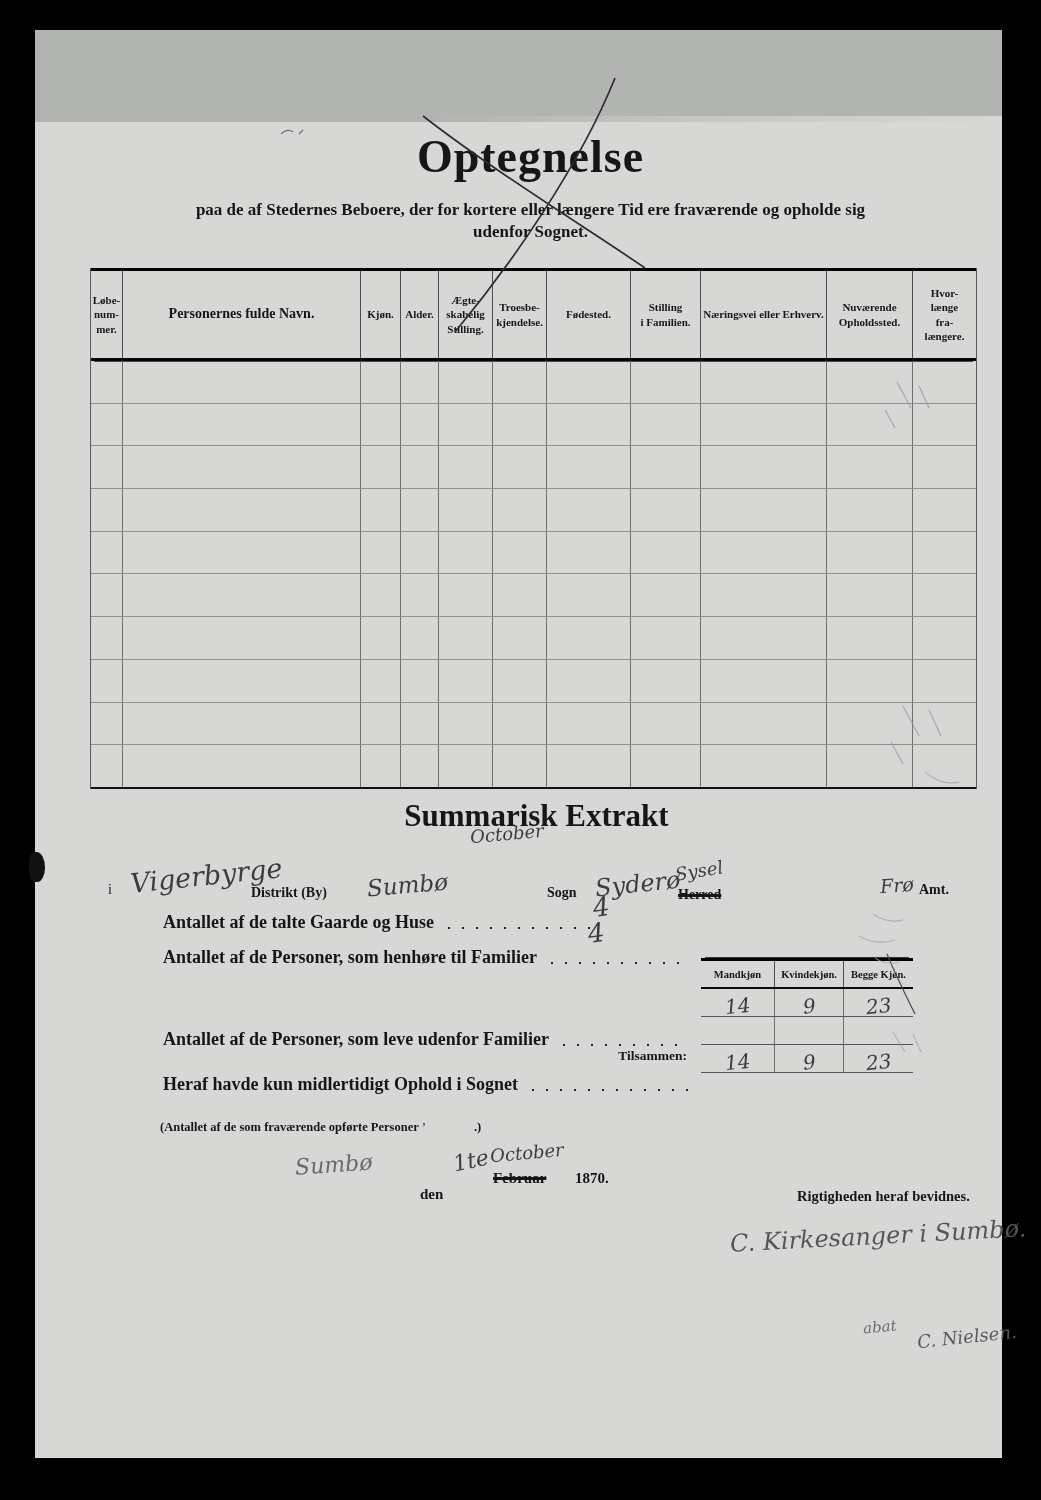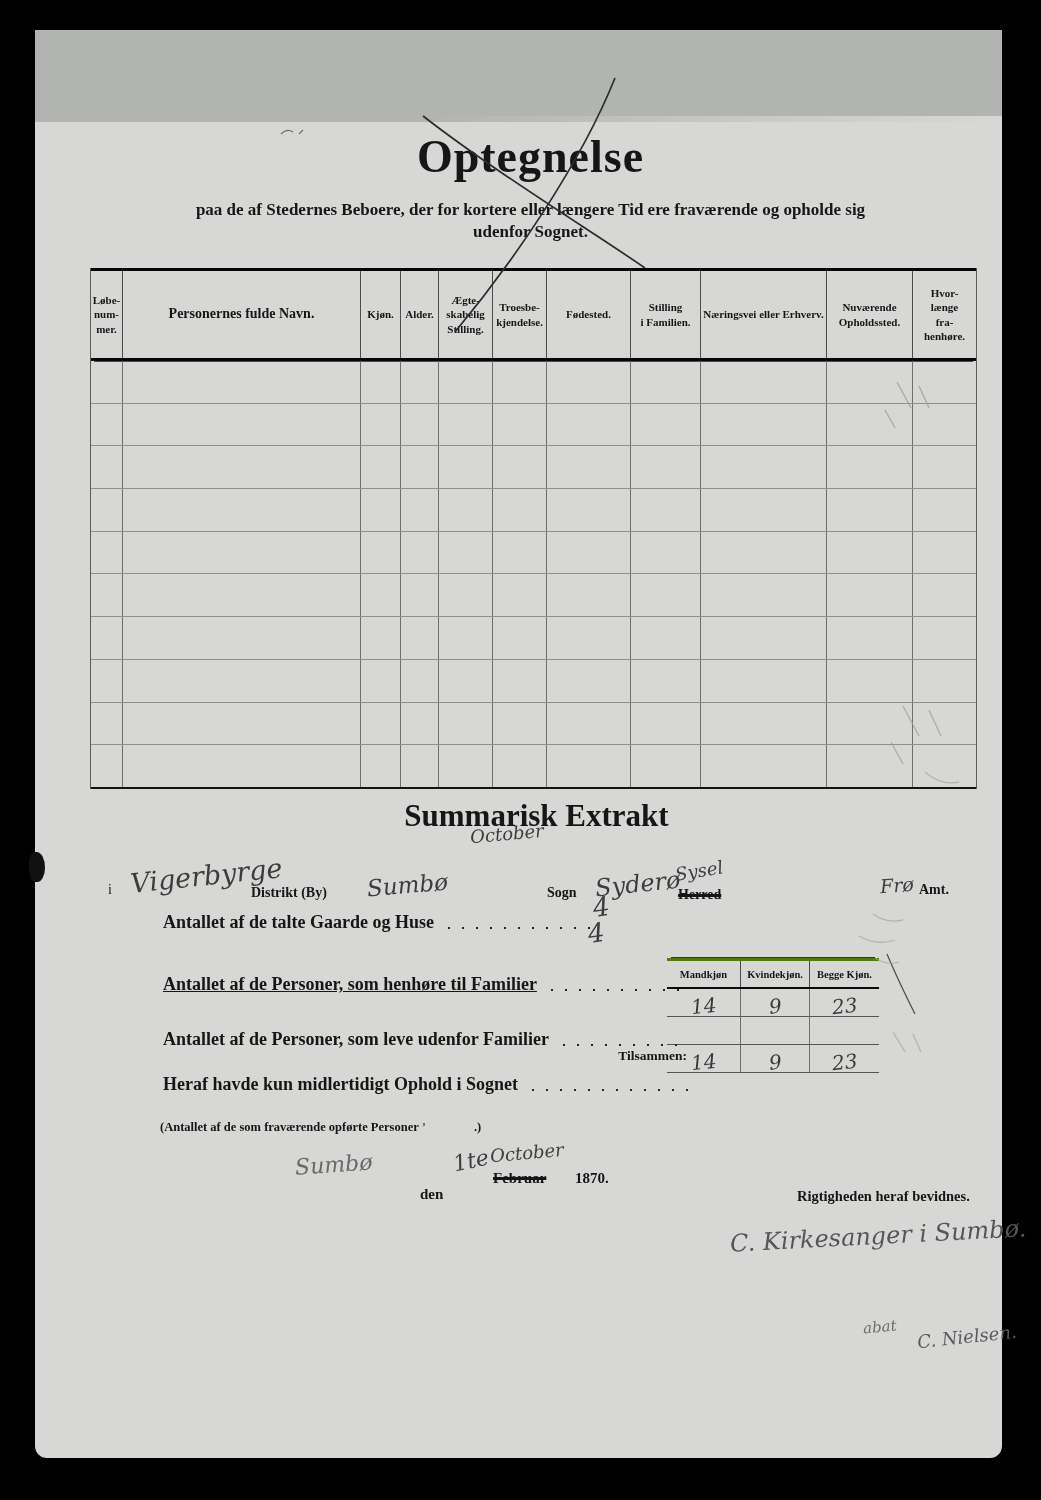--- a/index.html
+++ b/index.html
@@ -1,18 +1,18 @@
 <!DOCTYPE html>
 <html><head>
 <meta charset="utf-8">
 <style>
   html,body{margin:0;padding:0;background:#000;}
   .stage{position:relative;width:1041px;height:1500px;background:#000;overflow:hidden;
          font-family:"Liberation Serif",serif;color:#161616;}
-  .paper{position:absolute;left:35px;top:30px;width:967px;height:1428px;background:#d7d8d6;border-radius:12px;}
+  .paper{position:absolute;left:35px;top:30px;width:967px;height:1428px;background:#d7d8d6;}
   .topband{position:absolute;left:0;top:0;width:100%;height:86px;background:#b2b4b1;}
   .topband::after{content:"";position:absolute;left:0;bottom:-6px;width:100%;height:6px;
       background:linear-gradient(93deg,#b2b4b1 40%,#c6c7c5 70%,#d7d8d6 100%);}
   .abs{position:absolute;}
   .print{font-weight:700;}
   .center{width:100%;text-align:center;}
   .hw{font-style:italic;color:#3d3d3d;font-family:"DejaVu Serif",serif;white-space:nowrap;}
   .struck{text-decoration:line-through;text-decoration-thickness:2.5px;}
   
   .mtable{position:absolute;left:55px;top:238px;width:885px;border-left:1px solid #5a5a5a;border-right:1px solid #5a5a5a;}
@@ -26,21 +26,21 @@
   .trow{height:41.7px;border-bottom:1px solid #8f908e;}
   .trow:last-child{border-bottom:2px solid #111;}
   .tcell{border-right:1px solid #6f706e;}
   .tcell:last-child{border-right:none;}
   
   .leaderline{display:flex;align-items:flex-end;font-weight:700;font-size:18px;white-space:nowrap;}
   .dots{flex:1;height:10px;margin-left:8px;
         background-image:radial-gradient(circle,#242424 1.1px,transparent 1.45px);
         background-size:14px 8px;background-repeat:repeat-x;background-position:left bottom 1px;}
   
-  .stable{position:absolute;left:632px;top:928px;width:212px;border-top:3px solid #4d7c0f;box-shadow:0 -5px 0 -4px #333;}
+  .stable{position:absolute;left:666px;top:928px;width:212px;border-top:3px solid #000000;box-shadow:0 -5px 0 -4px #333;}
   .srow{display:grid;grid-template-columns:74px 69px 69px;}
   .shead{height:26px;border-bottom:2.5px solid #0a0a0a;}
   .shcell{display:flex;align-items:center;justify-content:center;font-size:10.5px;font-weight:700;
           border-right:1px solid #4d4d4d;}
   .shcell:last-child{border-right:none;}
   .svrow{height:28px;}
   .svcell{display:flex;align-items:flex-end;justify-content:center;border-right:1px solid #6f706e;
           border-bottom:1px solid #555;}
   .svcell:last-child{border-right:none;}
   .sval{font-style:italic;font-family:"DejaVu Serif",serif;font-size:20px;color:#3a3a3a;
@@ -75,21 +75,21 @@
 kjendelse.</div>
         <div class="hcell">Fødested.</div>
         <div class="hcell">Stilling
 i Familien.</div>
         <div class="hcell">Næringsvei eller Erhverv.</div>
         <div class="hcell">Nuværende
 Opholdssted.</div>
         <div class="hcell">Hvor-
 længe
 fra-
-henhøre.</div>
+længere.</div>
       </div>
       <div>
           <div class="trow">
             <div class="tcell"></div>
             <div class="tcell"></div>
             <div class="tcell"></div>
             <div class="tcell"></div>
             <div class="tcell"></div>
             <div class="tcell"></div>
             <div class="tcell"></div>
@@ -273,21 +273,21 @@
           </div>
         <div class="svcell">
             <span class="sval">9</span>
           </div>
         <div class="svcell">
             <span class="sval">23</span>
           </div>
       </div>
     </div>
 
-    <div class="abs leaderline" style="left:128px;top:944px;width:524px;text-decoration:underline;">
+    <div class="abs leaderline" style="left:128px;top:917px;width:524px;">
       <span>Antallet af de Personer, som henhøre til Familier</span>
         <span class="dots"></span>
     </div>
     <div class="abs leaderline" style="left:128px;top:999px;width:524px;">
       <span>Antallet af de Personer, som leve udenfor Familier</span>
         <span class="dots"></span>
     </div>
     <div class="abs print" style="left:540px;top:1018px;width:112px;text-align:right;font-size:13.5px;">Tilsammen:</div>
     <div class="abs leaderline" style="left:128px;top:1044px;width:528px;">
       <span>Heraf havde kun midlertidigt Ophold i Sognet</span>

